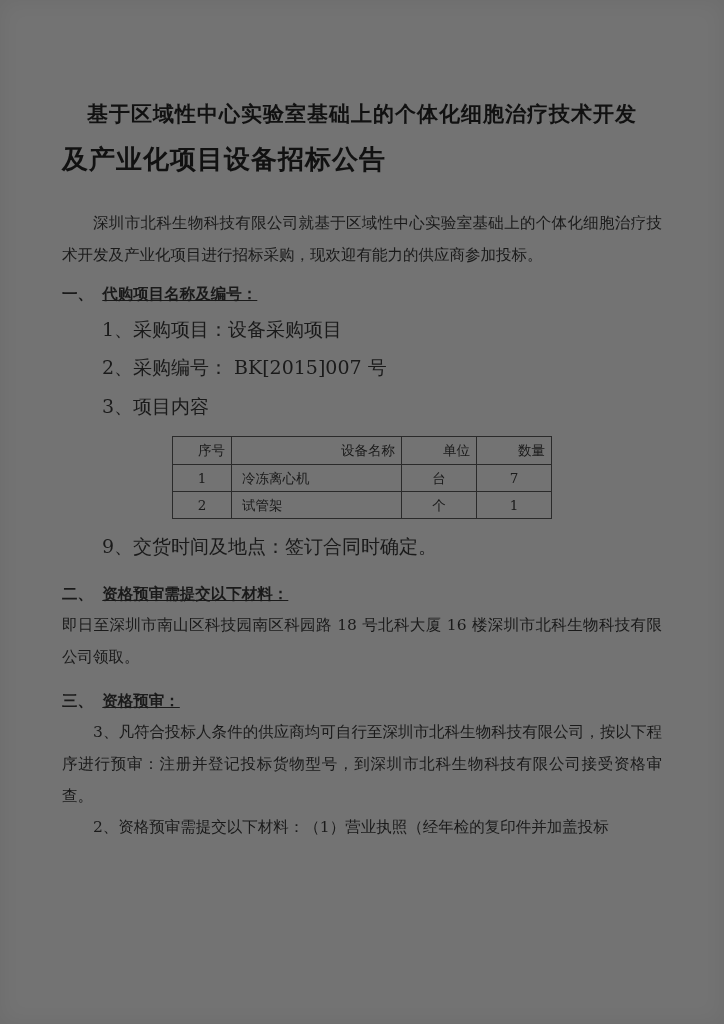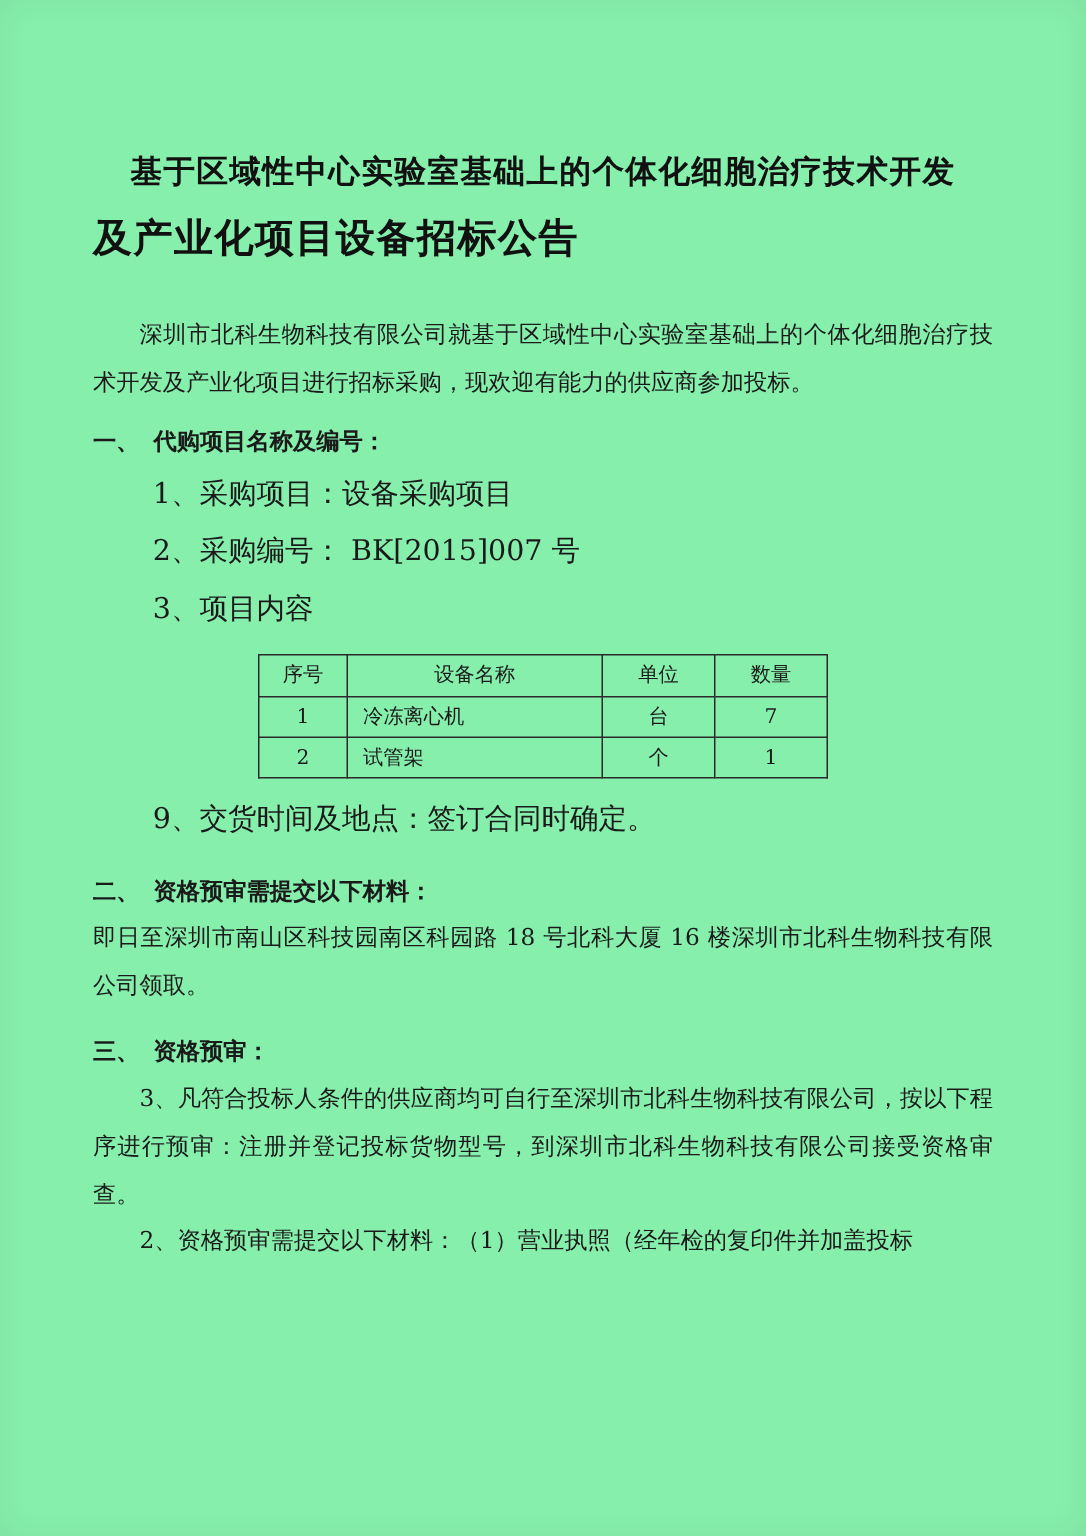--- a/index.html
+++ b/index.html
@@ -13,21 +13,21 @@
     font-family: "DejaVu Serif", "Liberation Serif", serif;
     color: #1a1a1a;
     overflow: hidden;
   }
   .page {
     position: relative;
     width: 724px;
     height: 1024px;
     box-sizing: border-box;
     padding: 96px 62px 40px 62px;
-    background: #86efac;
+    background: #737373;
   }
   .title {
     text-align: center;
     font-size: 21px;
     font-weight: bold;
     letter-spacing: 1px;
     line-height: 1.75;
     margin: 0 0 4px 0;
     color: #111;
   }
@@ -56,20 +56,21 @@
     margin: 6px 0 0 0;
     display: flex;
   }
   .section-num {
     display: inline-block;
     width: 2.6em;
     flex: 0 0 auto;
   }
   .section-text {
     flex: 1 1 auto;
+    text-decoration: underline;
   }
   .item {
     font-size: 19px;
     line-height: 2.05;
     margin: 0;
     padding-left: 2.1em;
   }
   .sub-para {
     font-size: 15.5px;
     line-height: 2.05;
@@ -82,21 +83,21 @@
     margin: 10px auto 8px auto;
     width: 380px;
     font-size: 13.5px;
   }
   table.equip th, table.equip td {
     border: 1px solid #2a2a2a;
     padding: 3px 6px;
     line-height: 1.5;
   }
   table.equip th {
-    text-align: center;
+    text-align: right;
     font-weight: normal;
   }
   table.equip td.c-idx {
     text-align: center;
     width: 46px;
   }
   table.equip td.c-name {
     text-align: left;
     padding-left: 10px;
     margin-top: 20px;

